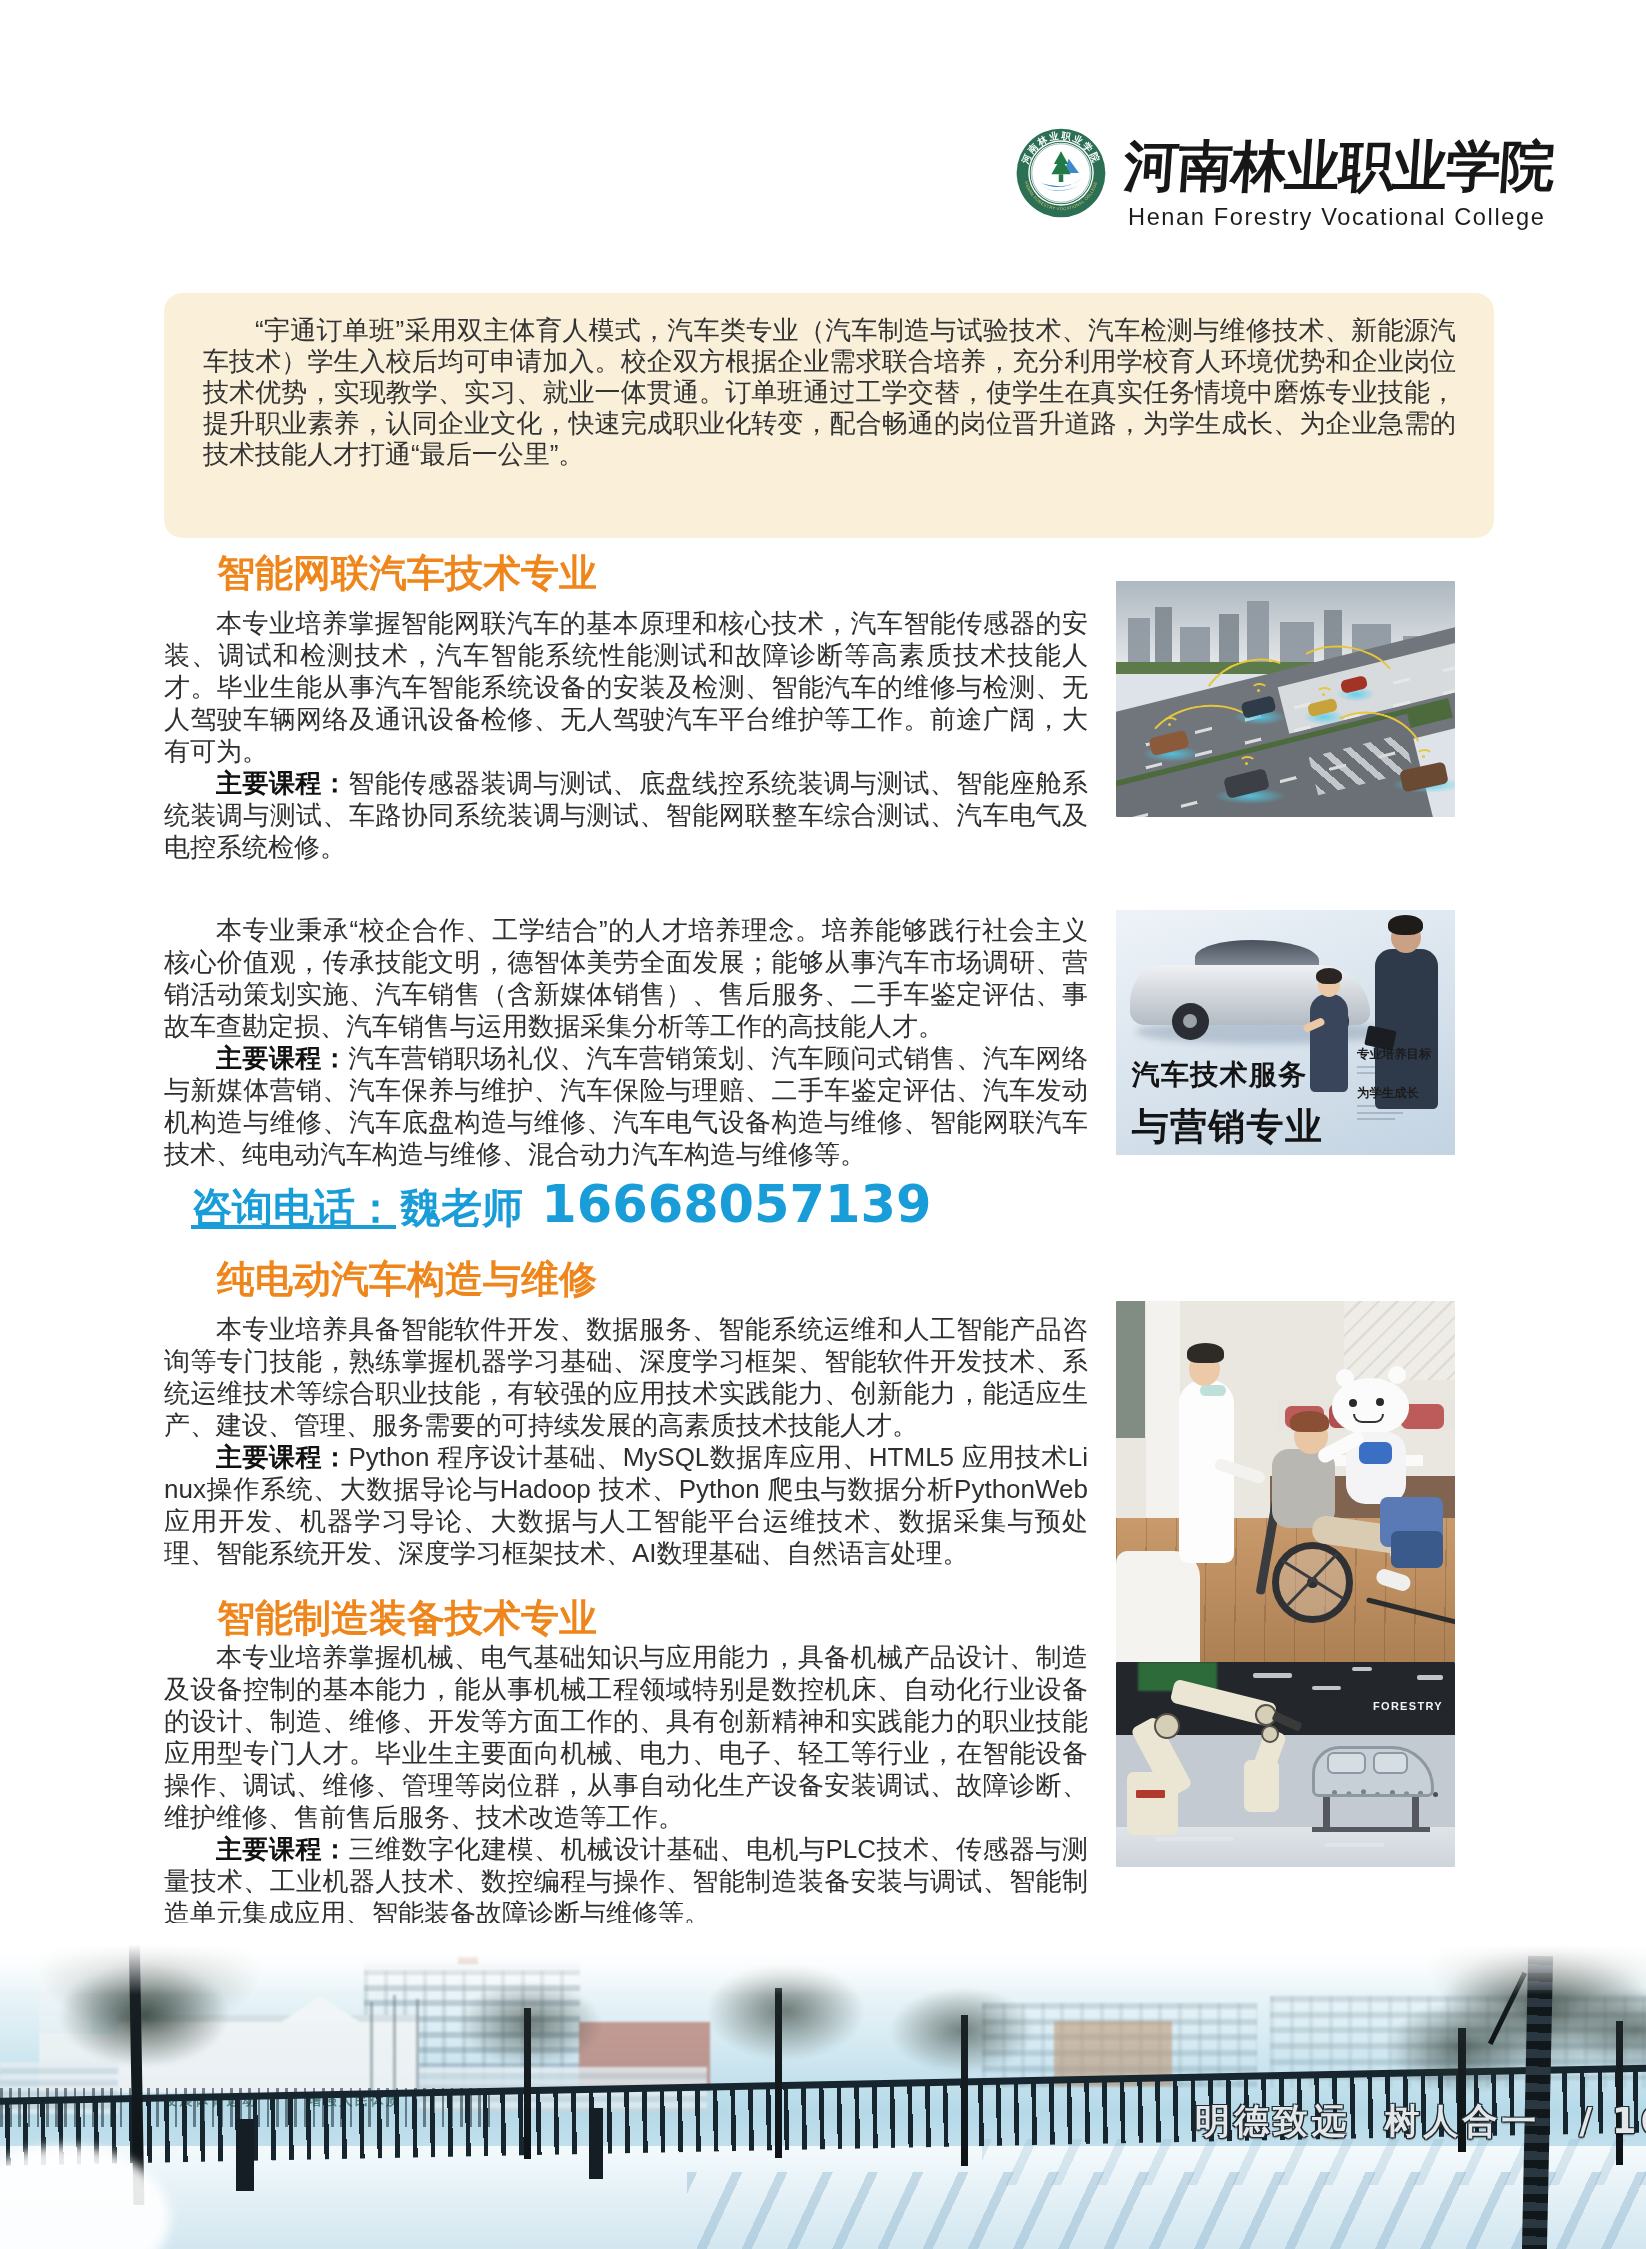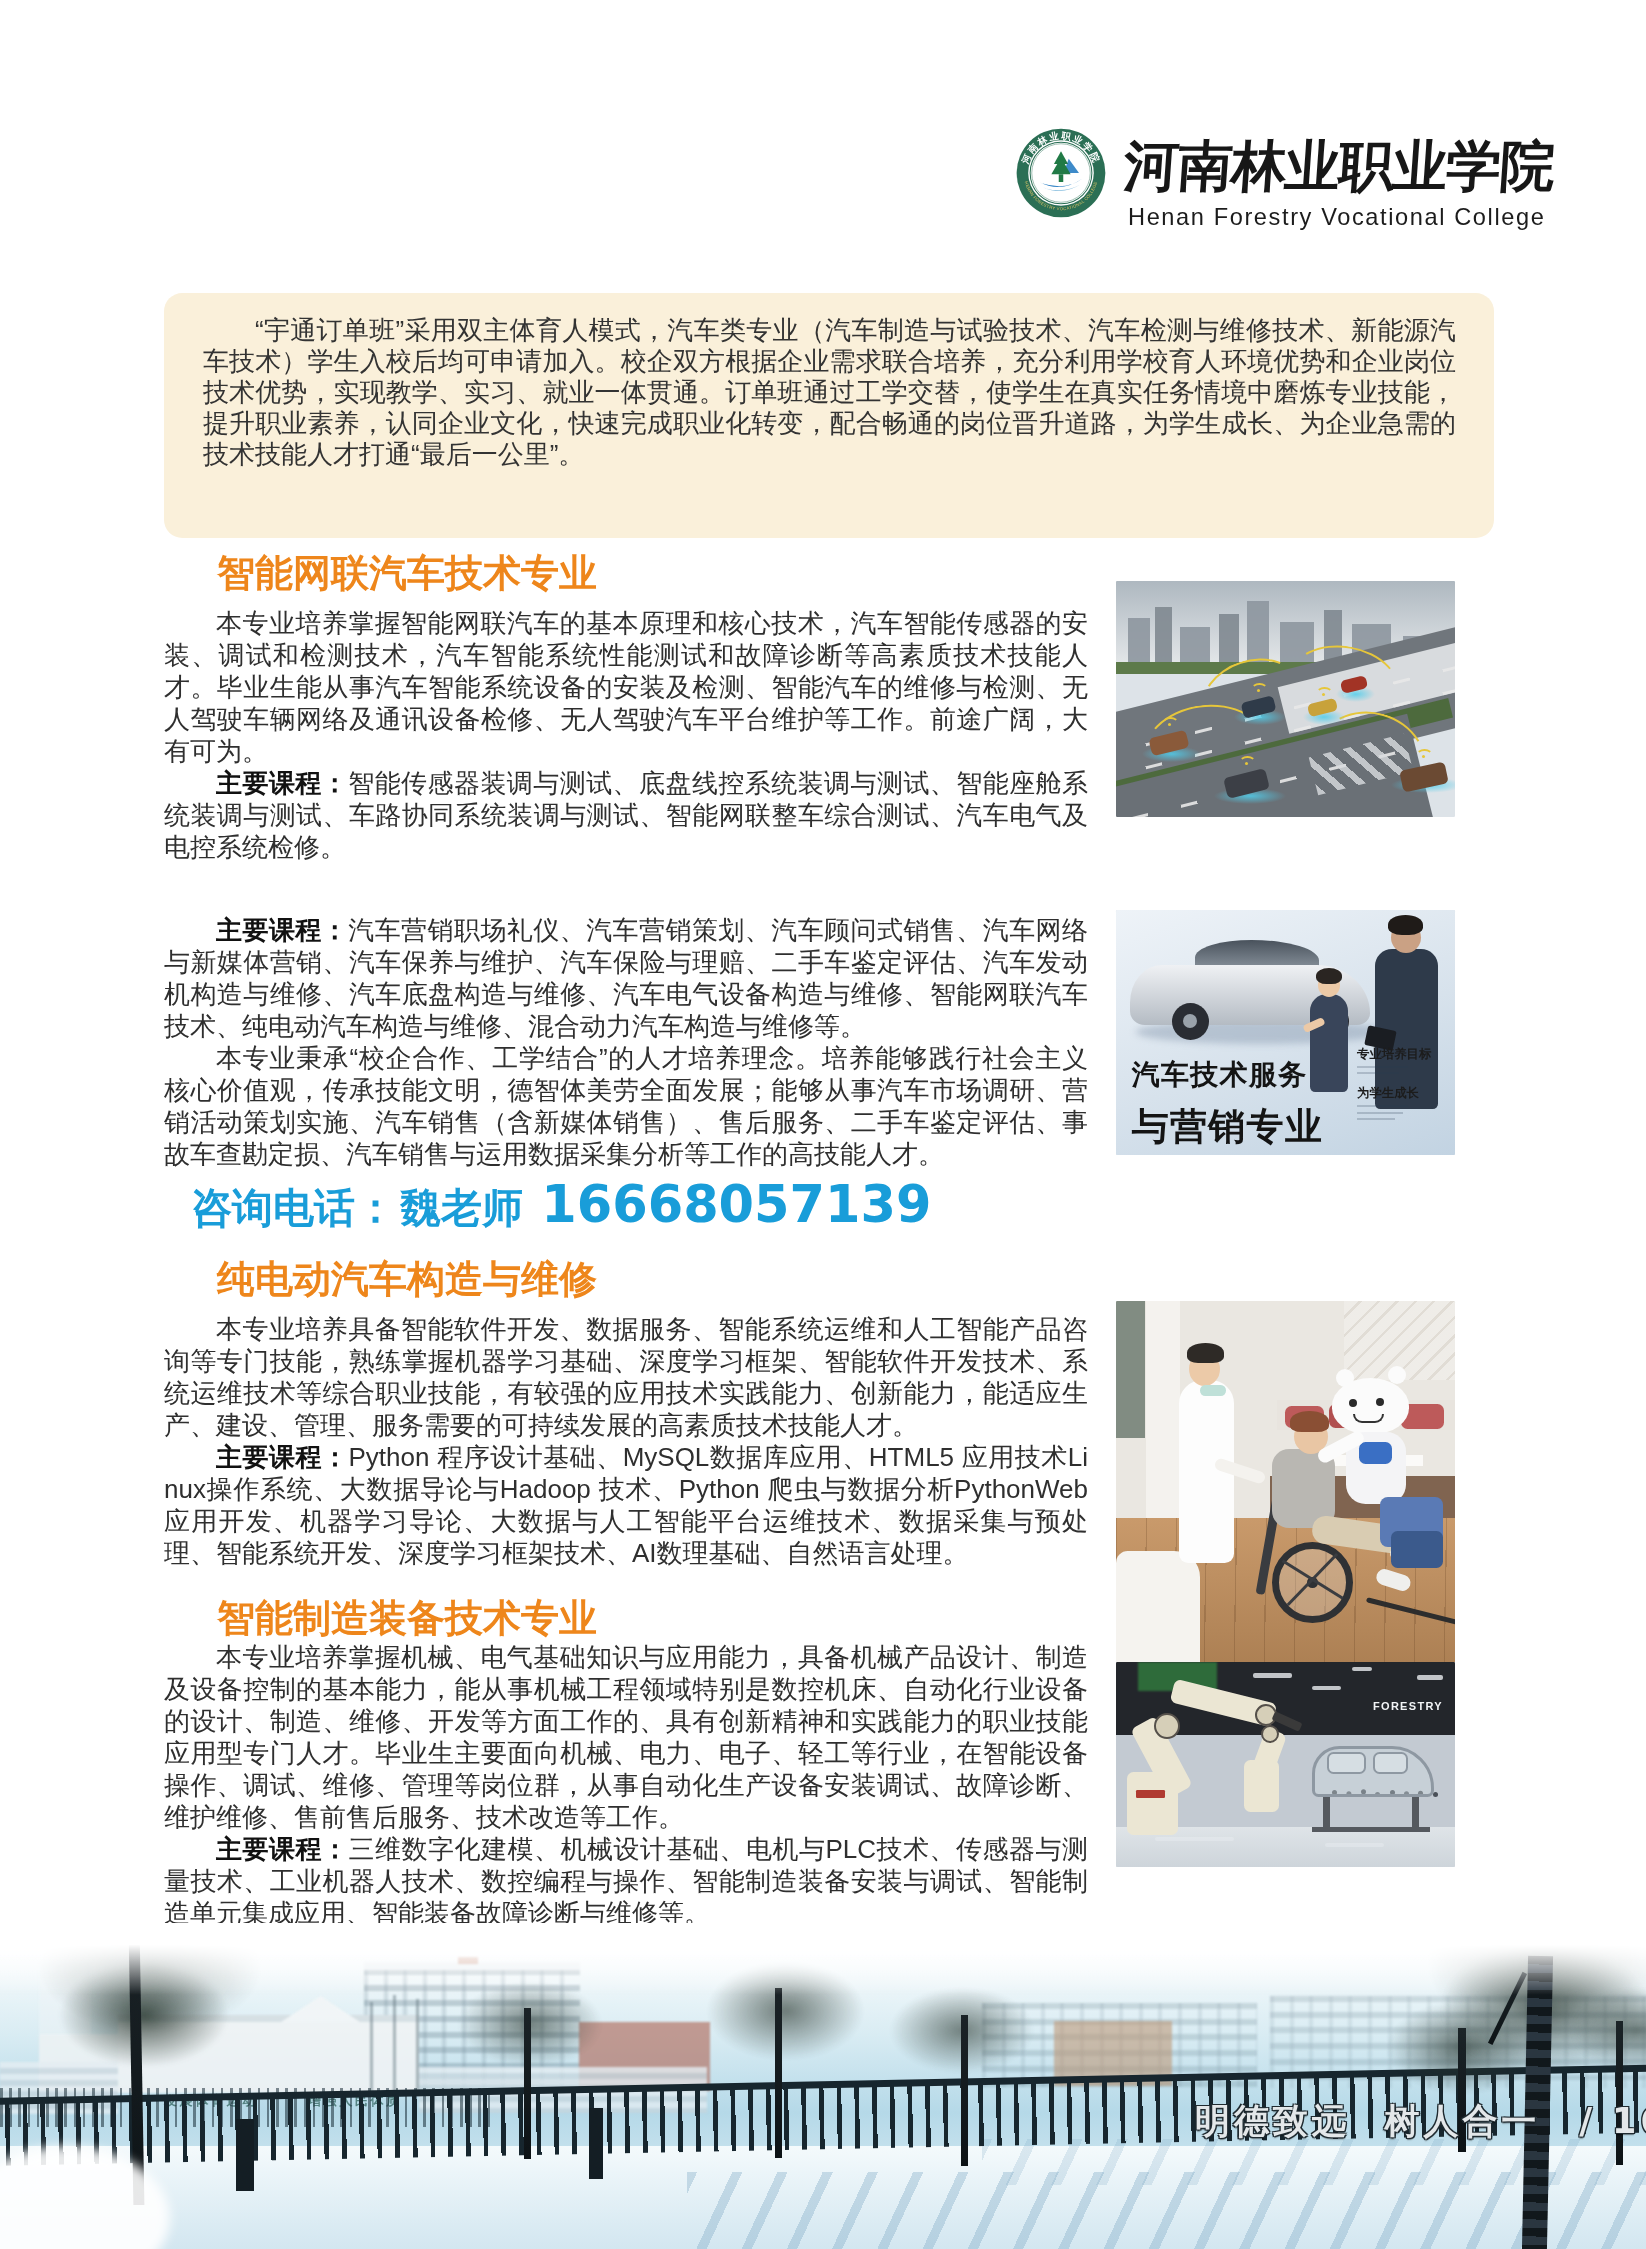--- a/index.html
+++ b/index.html
@@ -38,21 +38,21 @@
            font-weight:bold; color:#ee861b; white-space:nowrap; }
   .body-block { position:absolute; left:164px; width:924px; font-size:26px;
                 line-height:32px; color:#2f2f2f; text-align:justify; word-break:break-all; }
   .body-block p { margin:0; text-indent:2em; }
   .body-block b { color:#111111; }
 
   
   .college-title { position:absolute; left:162px; top:1175px; display:flex;
                    align-items:baseline; white-space:nowrap; color:#199dd9; }
   .college-title .big { font-size:63px; font-weight:bold; letter-spacing:1.3px; }
-  .college-title .mid { font-size:41px; font-weight:bold; margin-left:29px; }
+  .college-title .mid { font-size:41px; font-weight:bold; margin-left:29px;text-decoration:underline; }
   .college-title .teacher { font-size:41px; font-weight:bold; margin-left:3.9px; }
   .college-title .phone { font-size:51px; font-weight:bold; margin-left:18.3px;
                           font-family:"DejaVu Sans","Liberation Sans",sans-serif; }
 
   
   .photo { position:absolute; left:1116px; width:339px; overflow:hidden;
            border-radius:1.3px; background:#dde3e8; }
   .photo * { position:absolute; }
 
   
@@ -258,22 +258,22 @@
     <div class="car" style="left:225px;top:97px;width:26px;height:13px;background:#a23325;transform:rotate(-14deg)"></div>
     <div class="glow" style="left:187px;top:128px;width:42px"></div>
     <div class="car" style="left:192px;top:120px;width:29px;height:13px;background:#c8a23a;transform:rotate(-14deg)"></div>
     <div class="wifi" style="left:200px;top:106px"></div>
     <div class="glow" style="left:275px;top:196px;width:72px"></div>
     <div class="car" style="left:285px;top:185px;width:46px;height:22px;background:#6b4a33;transform:rotate(-12deg)"></div>
     <div class="wifi" style="left:300px;top:168px"></div>
   </div>
 
   <div class="body-block" style="top:914px">
+    <p>本专业秉承“校企合作、工学结合”的人才培养理念。培养能够践行社会主义核心价值观，传承技能文明，德智体美劳全面发展；能够从事汽车市场调研、营销活动策划实施、汽车销售（含新媒体销售）、售后服务、二手车鉴定评估、事故车查勘定损、汽车销售与运用数据采集分析等工作的高技能人才。</p>
     <p><b>主要课程：</b><span>汽车营销职场礼仪、汽车营销策划、汽车顾问式销售、汽车网络与新媒体营销、汽车保养与维护、汽车保险与理赔、二手车鉴定评估、汽车发动机构造与维修、汽车底盘构造与维修、汽车电气设备构造与维修、智能网联汽车技术、纯电动汽车构造与维修、混合动力汽车构造与维修等。</span></p>
-    <p>本专业秉承“校企合作、工学结合”的人才培养理念。培养能够践行社会主义核心价值观，传承技能文明，德智体美劳全面发展；能够从事汽车市场调研、营销活动策划实施、汽车销售（含新媒体销售）、售后服务、二手车鉴定评估、事故车查勘定损、汽车销售与运用数据采集分析等工作的高技能人才。</p>
   </div>
 
   <div class="photo" style="top:910px;height:245px">
     <div class="p2-bg"></div>
     <div class="p2-shadow"></div>
     <div class="p2-cabin"></div>
     <div class="p2-body"></div>
     <div class="p2-wheel" style="left:56px;top:93px"></div>
     <div class="p2-hub" style="left:67px;top:104px"></div>
     <div class="p2-wheel" style="left:196px;top:93px"></div>

